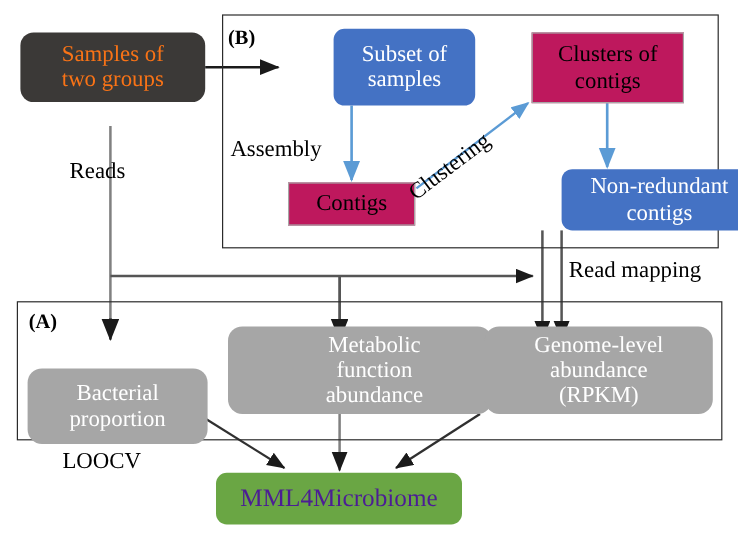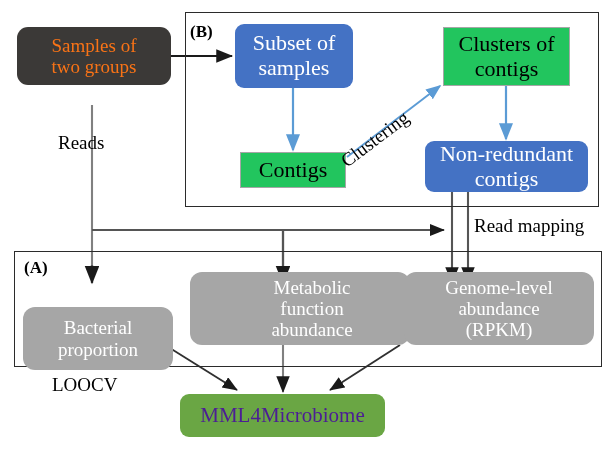--- a/index.html
+++ b/index.html
@@ -16,23 +16,23 @@
     display:flex;align-items:center;justify-content:center;
     text-align:center;
     box-sizing:border-box;
     line-height:1.12;
     z-index:3;
   }
   .node .lbl{display:block;width:100%;padding:0 4px;white-space:pre-line;}
   
   .n-dark{background:#3b3937;color:#f97316;border-radius:11px;font-size:19px;}
   
-  .n-blue{background:#4472c4;color:#ffffff;border-radius:9px;font-size:22px;}
+  .n-blue{background:#4472c4;color:#ffffff;border-radius:9px;font-size:19px;margin-left:43px;}
   
-  .n-white{background:#22c55e;color:#000000;border:1.3px solid #a6a6a6;font-size:22px;}
+  .n-white{background:#be185d;color:#000000;border:1.3px solid #a6a6a6;font-size:19px;}
   
   .n-gray{background:#a6a6a6;color:#ffffff;border-radius:12px;font-size:19px;}
   
   .n-green{background:#6aa644;color:#4c1d95;border-radius:9px;font-size:21px;}
   
   .txt{
     position:absolute;color:#000;font-size:19px;z-index:3;
     white-space:nowrap;
   }
   .txt-bold{font-weight:bold;font-size:17px;}
@@ -134,20 +134,21 @@
 abundance
 (RPKM)</span>
   </div>
 
   <div class="node n-green" style="left:180px;top:394px;width:205px;height:43px;">
     <span class="lbl">MML4Microbiome</span>
   </div>
 
   <div class="txt" style="left:58px;top:88px;margin-top:44px;">Reads</div>
 
+  <div class="txt" style="left:192px;top:114px;">Assembly</div>
 
   <div class="rot" style="left:350px;top:150px;transform:rotate(-37deg);">Clustering</div>
 
   <div class="txt" style="left:474px;top:215px;">Read mapping</div>
 
   <div class="txt" style="left:52px;top:374px;">LOOCV</div>
 
 </div>
 
 </body></html>

